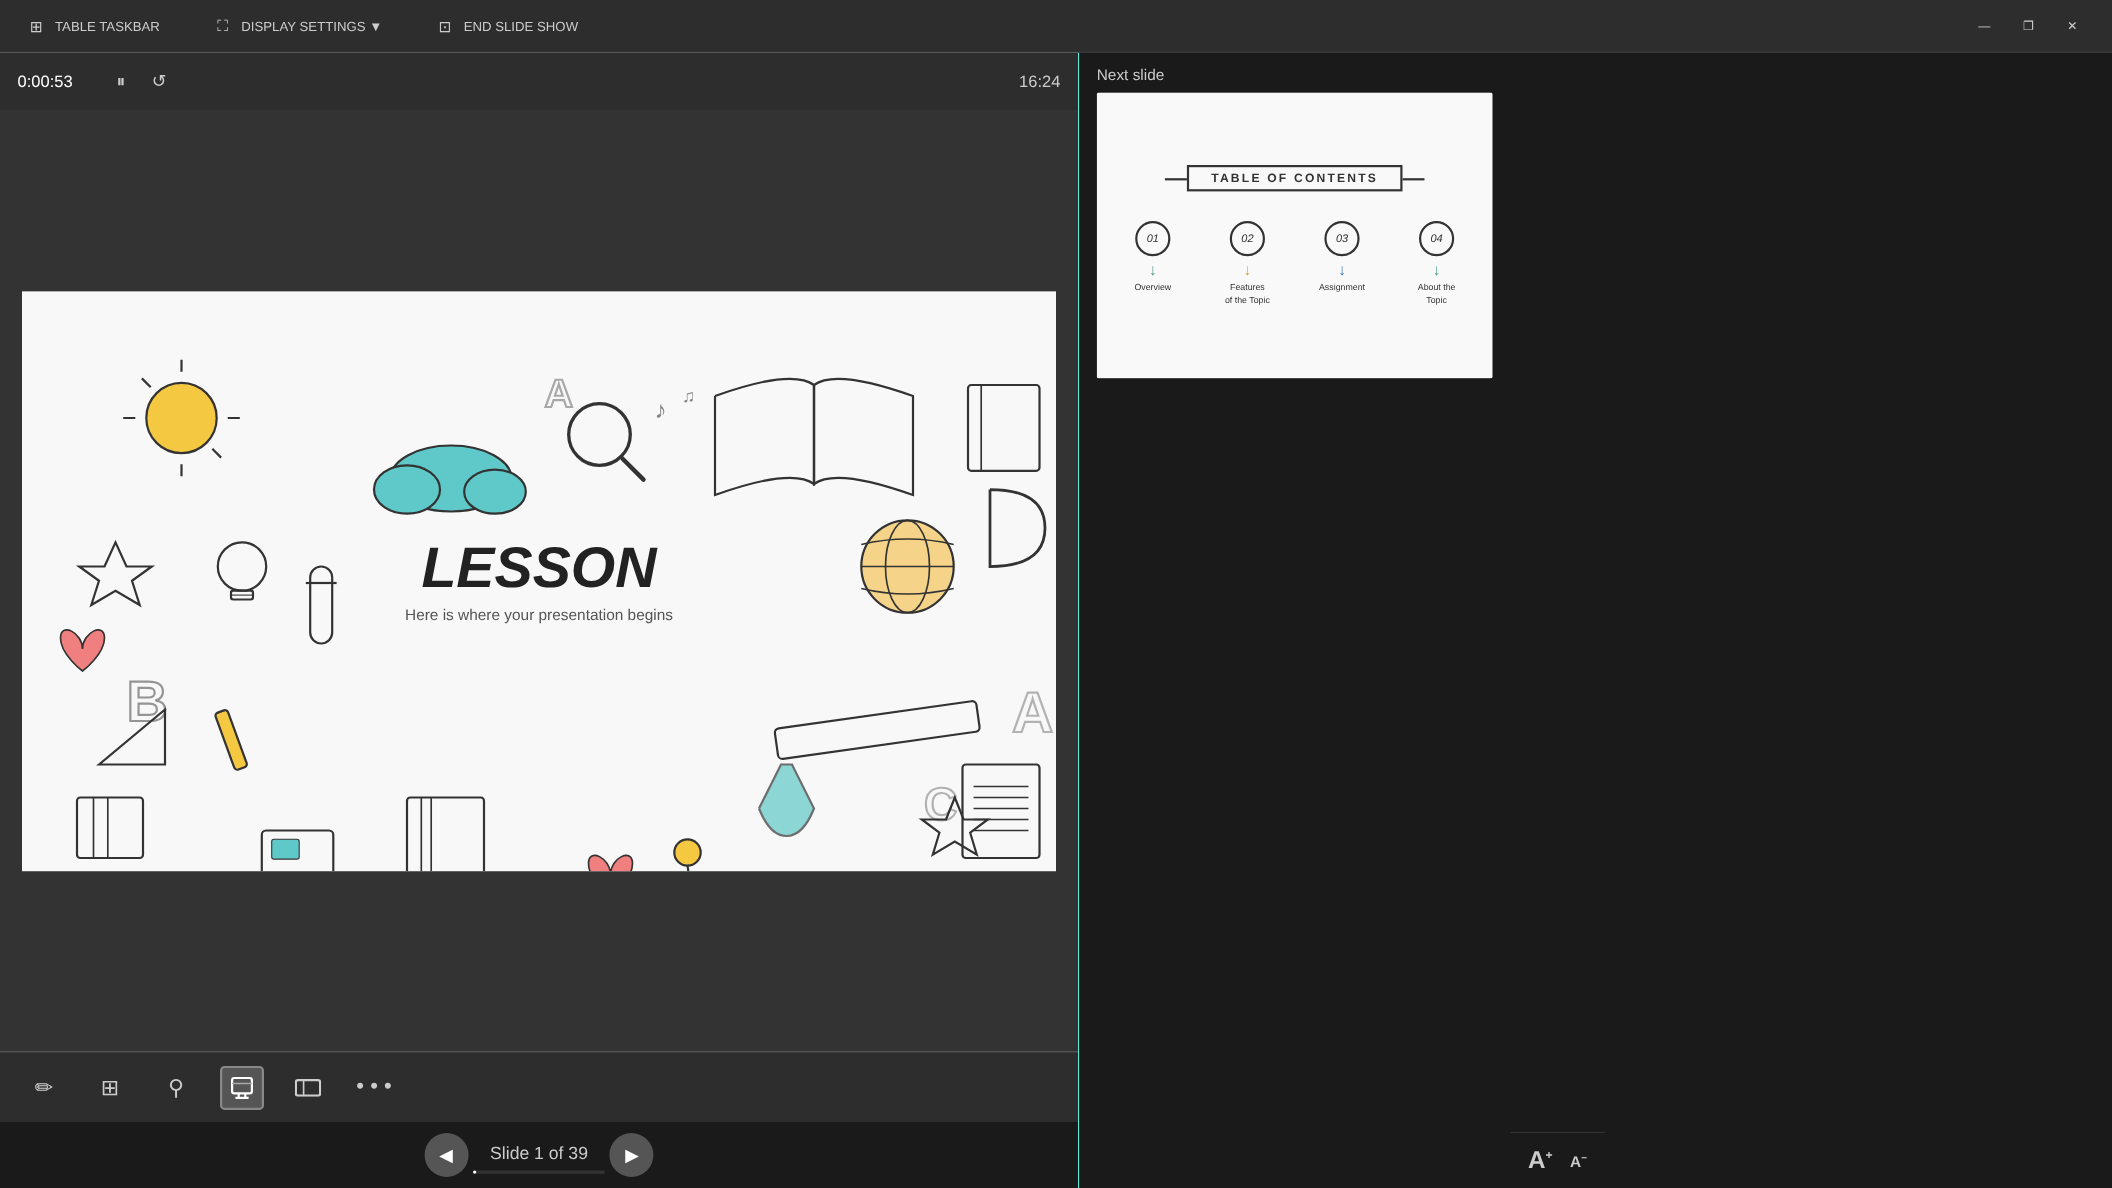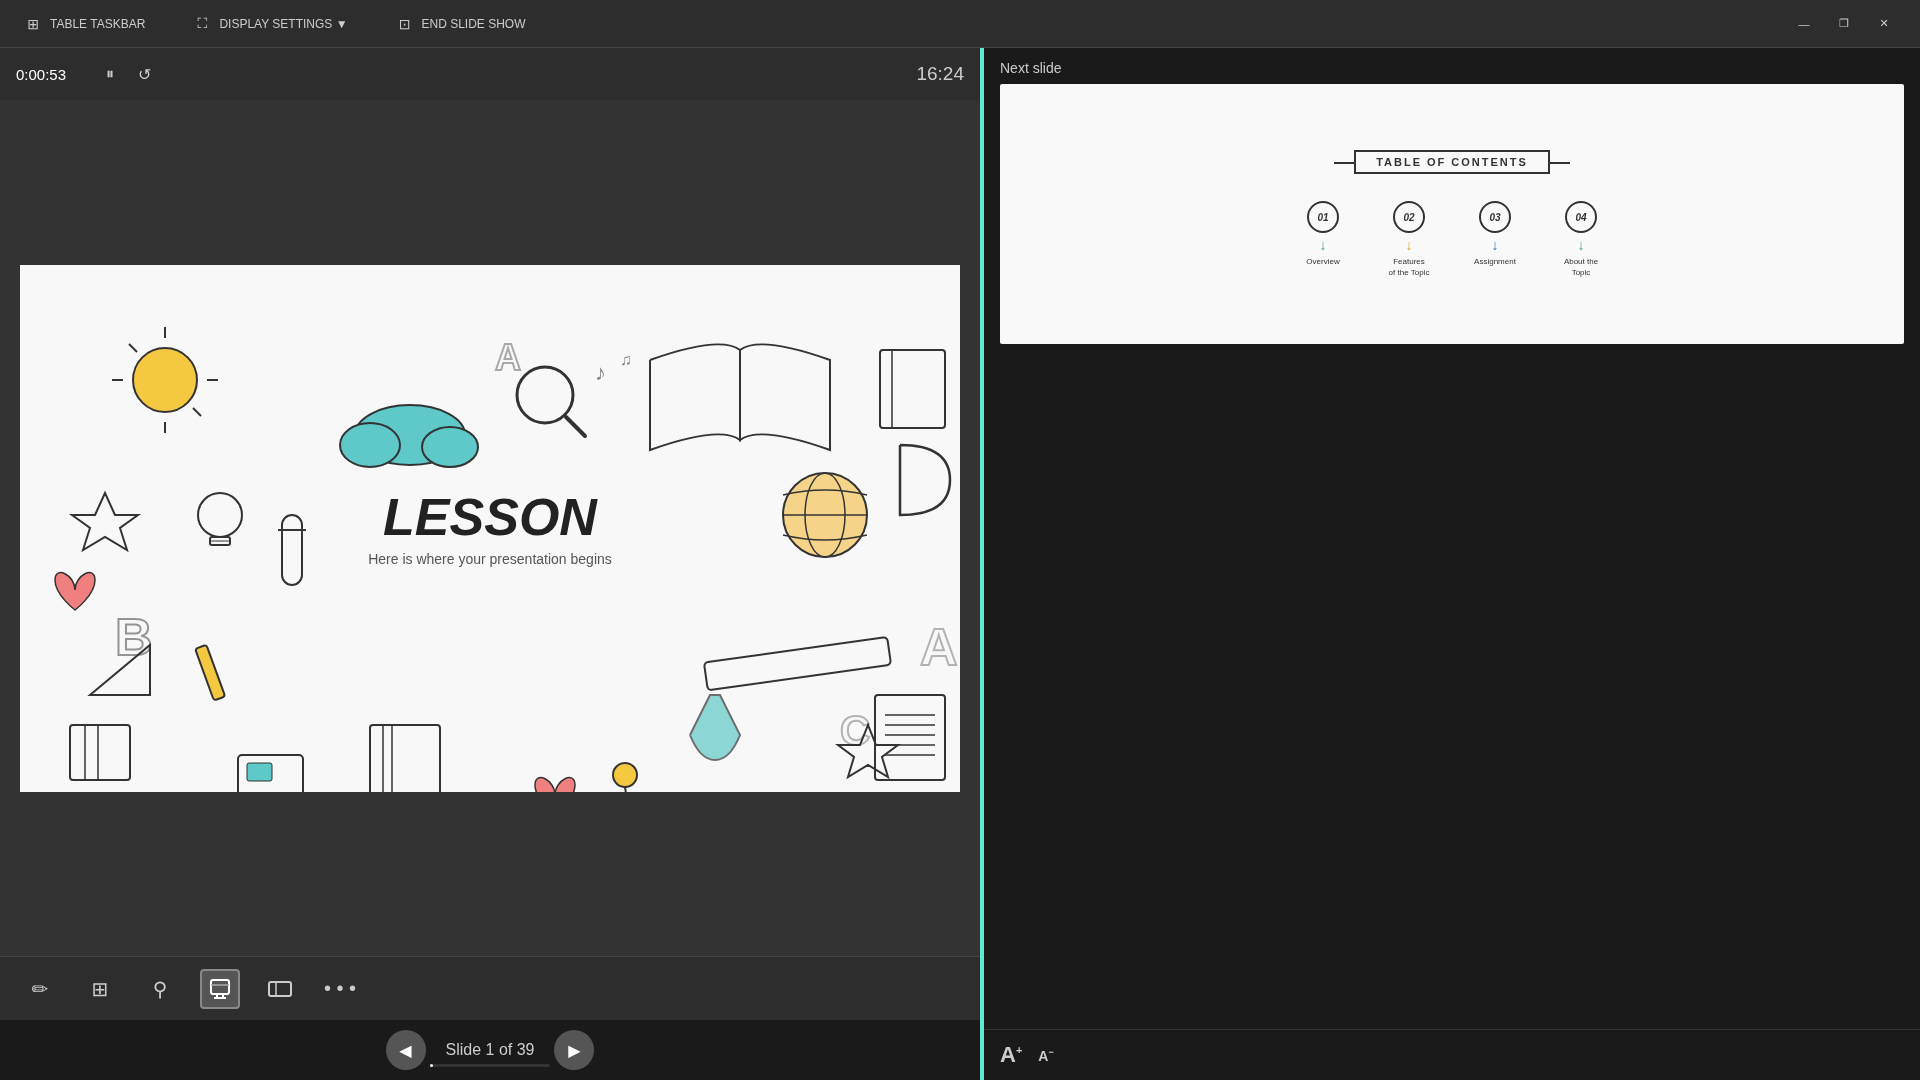--- a/index.html
+++ b/index.html
@@ -91,21 +91,21 @@
       border: none;
       color: #ccc;
       font-size: 16px;
       cursor: pointer;
       padding: 4px;
       display: flex;
       align-items: center;
     }
     .time-right {
       margin-left: auto;
-      font-size: 19px;
+      font-size: 15px;
       color: #ccc;
     }
 
     
     .slide-display {
       flex: 1;
       display: flex;
       align-items: center;
       justify-content: center;
       background: #333;
@@ -200,22 +200,22 @@
       color: #ccc;
       min-width: 120px;
       text-align: center;
     }
 
     
     .right-panel {
       flex: 1;
       background: #1a1a1a;
       display: flex;
-      flex-direction: column;
-      border-left: 4px solid #5eead4;
+      flex-direction: row;
+      border-left: 1px solid #5eead4;
     }
 
     
     .next-slide-section {
       padding: 12px 16px 8px;
     }
     .next-slide-label {
       font-size: 14px;
       color: #ccc;
       margin-bottom: 8px;
@@ -276,21 +276,21 @@
     }
     .toc-circle {
       width: 32px;
       height: 32px;
       border-radius: 50%;
       border: 2px solid #333;
       display: flex;
       align-items: center;
       justify-content: center;
       font-size: 10px;
-      font-weight: bold;
+      font-weight: normal;
       color: #333;
       font-style: italic;
     }
     .toc-arrow {
       font-size: 14px;
       color: #4a9d8c;
     }
     .toc-arrow.yellow { color: #e8a020; }
     .toc-arrow.blue { color: #3a7abf; }
     .toc-arrow.teal { color: #4a9d8c; }

